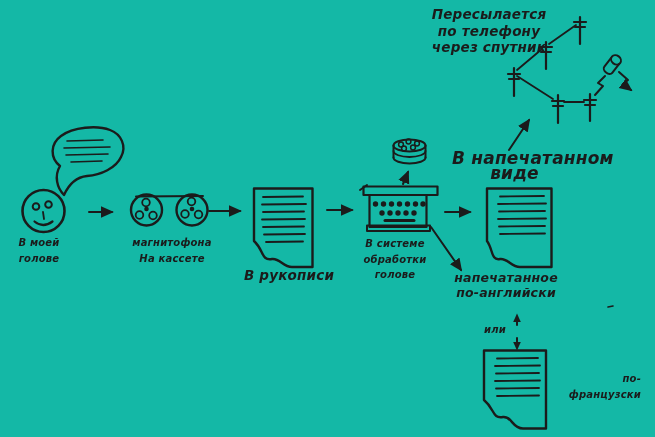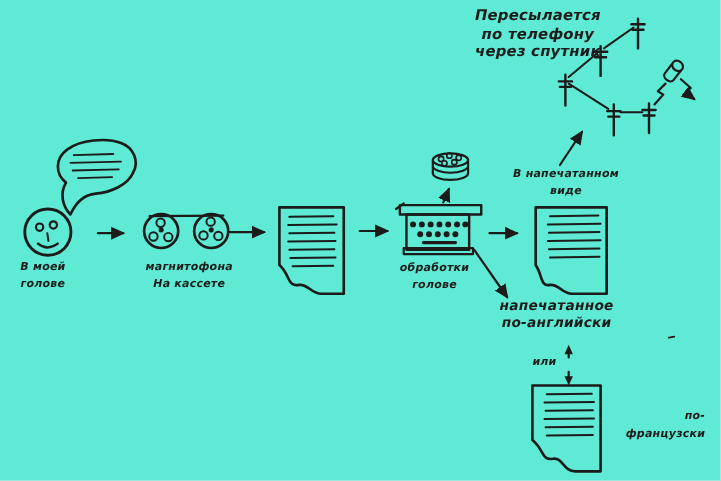--- a/index.html
+++ b/index.html
@@ -1,17 +1,17 @@
 <!DOCTYPE html>
 <html><head>
 <meta charset="utf-8">
 <style>
   html,body{margin:0;padding:0;background:#e8e8e8;}
   .canvas{
-    position:relative;width:655px;height:437px;background:#5eead4;
+    position:relative;width:655px;height:437px;background:#14b8a6;
     font-family:"DejaVu Sans","Liberation Sans",sans-serif;overflow:hidden;
   }
   .lbl{
     position:absolute;color:#1b1b1b;font-weight:bold;font-style:italic;
     text-align:center;line-height:15.5px;font-size:10px;letter-spacing:0.2px;
     white-space:nowrap;
   }
   .lbl div{white-space:nowrap;}
   .lbl.left{text-align:right;}
   svg{position:absolute;left:0;top:0;}
@@ -196,27 +196,31 @@
   <div class="lbl" style="left:8px;top:235px;width:62px;">
     <div>В моей</div>
     <div>голове</div>
   </div>
 
   <div class="lbl" style="left:122px;top:235px;width:100px;">
     <div>магнитофона</div>
     <div>На кассете</div>
   </div>
 
+  <div class="lbl" style="left:243px;top:268px;width:92px;font-size:13.5px;">
+    <div>В рукописи</div>
+  </div>
 
   <div class="lbl" style="left:352px;top:236px;width:86px;">
+    <div>В системе</div>
     <div>обработки</div>
     <div>голове</div>
   </div>
 
-  <div class="lbl" style="left:452px;top:151px;width:125px;font-size:10px;line-height:15px;">
+  <div class="lbl" style="left:452px;top:151px;width:125px;font-size:17px;line-height:15px;">
     <div>В напечатанном</div>
     <div>виде</div>
   </div>
 
   <div class="lbl" style="left:450px;top:270px;width:112px;font-size:12.5px;line-height:15px;">
     <div>напечатанное</div>
     <div>по-английски</div>
   </div>
 
   <div class="lbl" style="left:476px;top:322px;width:38px;font-style:italic;">

